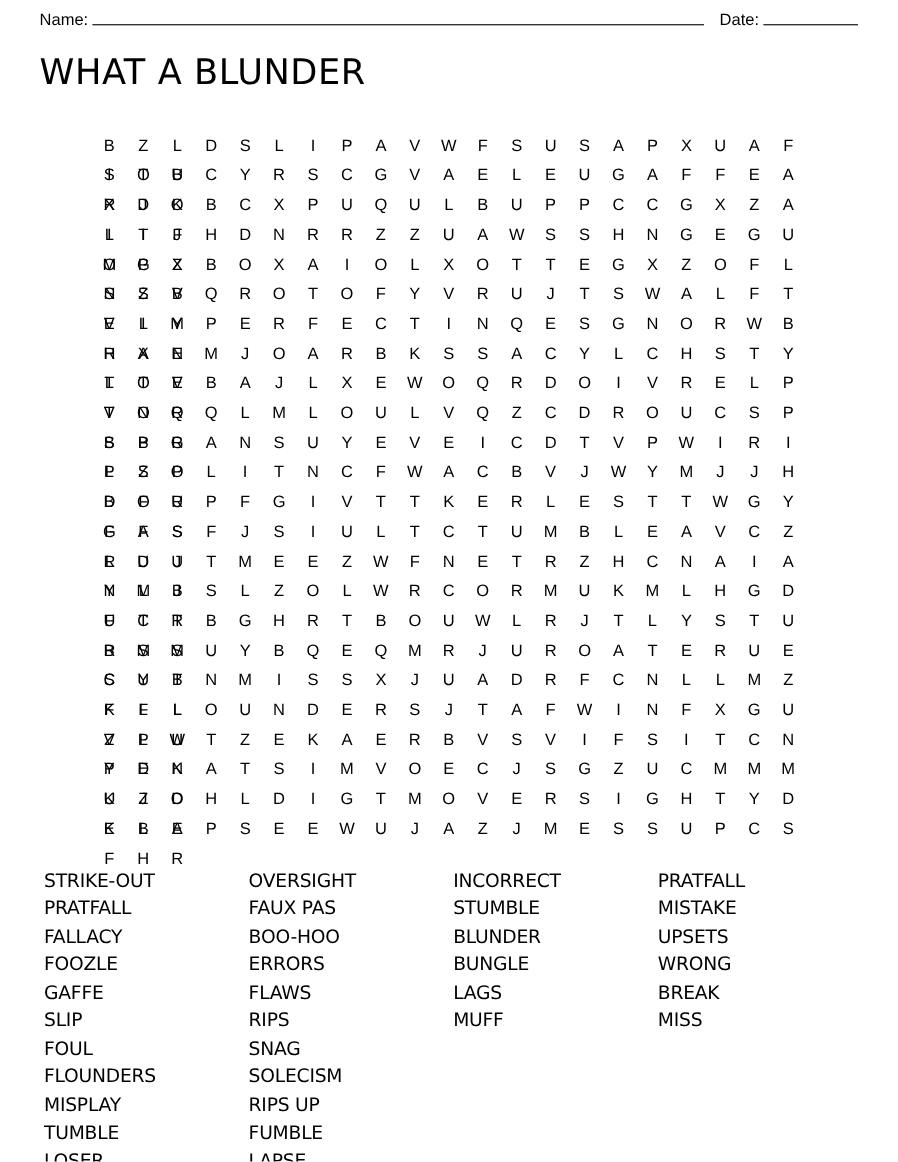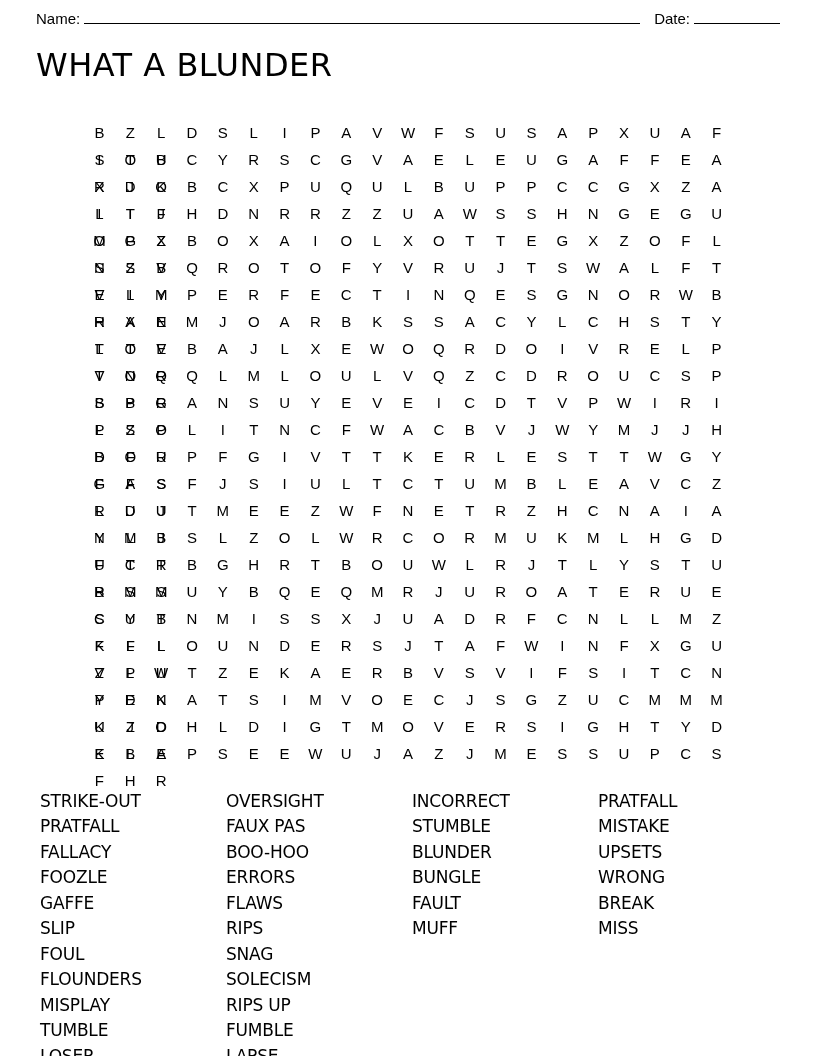--- a/index.html
+++ b/index.html
@@ -757,21 +757,21 @@
         <div class="word">ERRORS</div>
         <div class="word">FLAWS</div>
         <div class="word">RIPS</div>
         <div class="word">SNAG</div>
       </div>
       <div class="word-col">
         <div class="word">INCORRECT</div>
         <div class="word">STUMBLE</div>
         <div class="word">BLUNDER</div>
         <div class="word">BUNGLE</div>
-        <div class="word">FAULT</div>
+        <div class="word">LAGS</div>
         <div class="word">MUFF</div>
       </div>
       <div class="word-col">
         <div class="word">PRATFALL</div>
         <div class="word">MISTAKE</div>
         <div class="word">UPSETS</div>
         <div class="word">WRONG</div>
         <div class="word">BREAK</div>
         <div class="word">MISS</div>
       </div>

